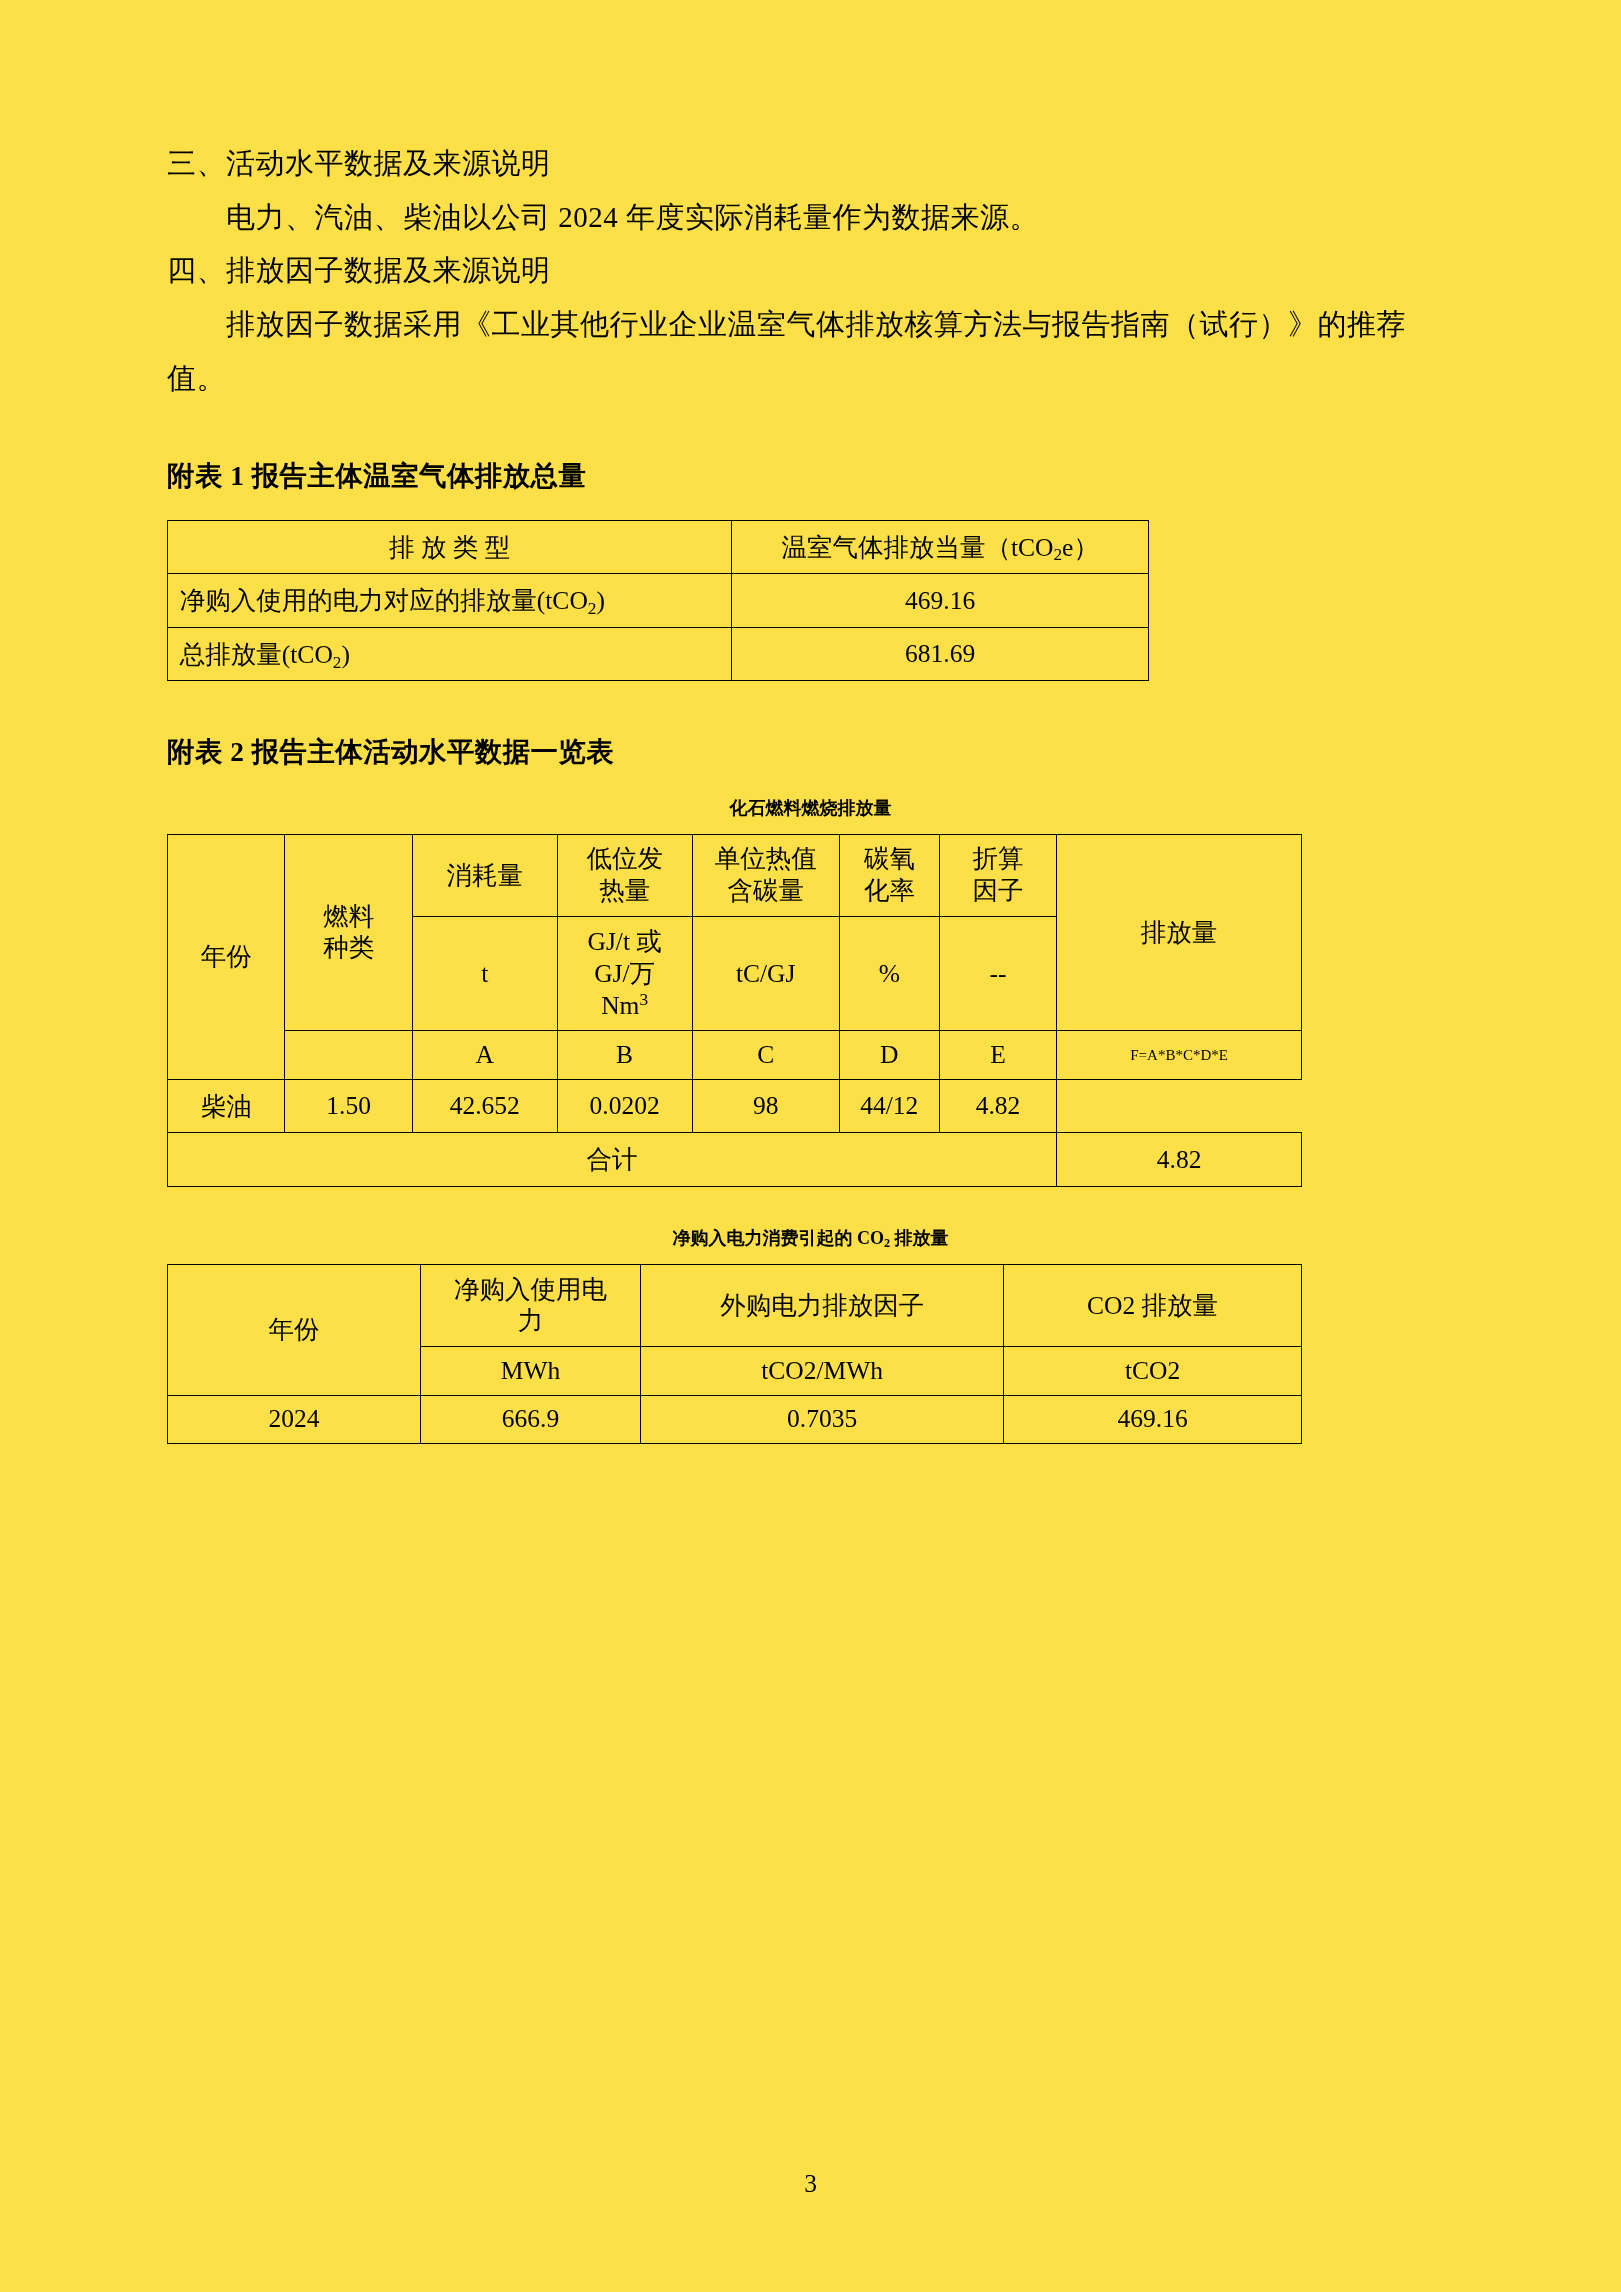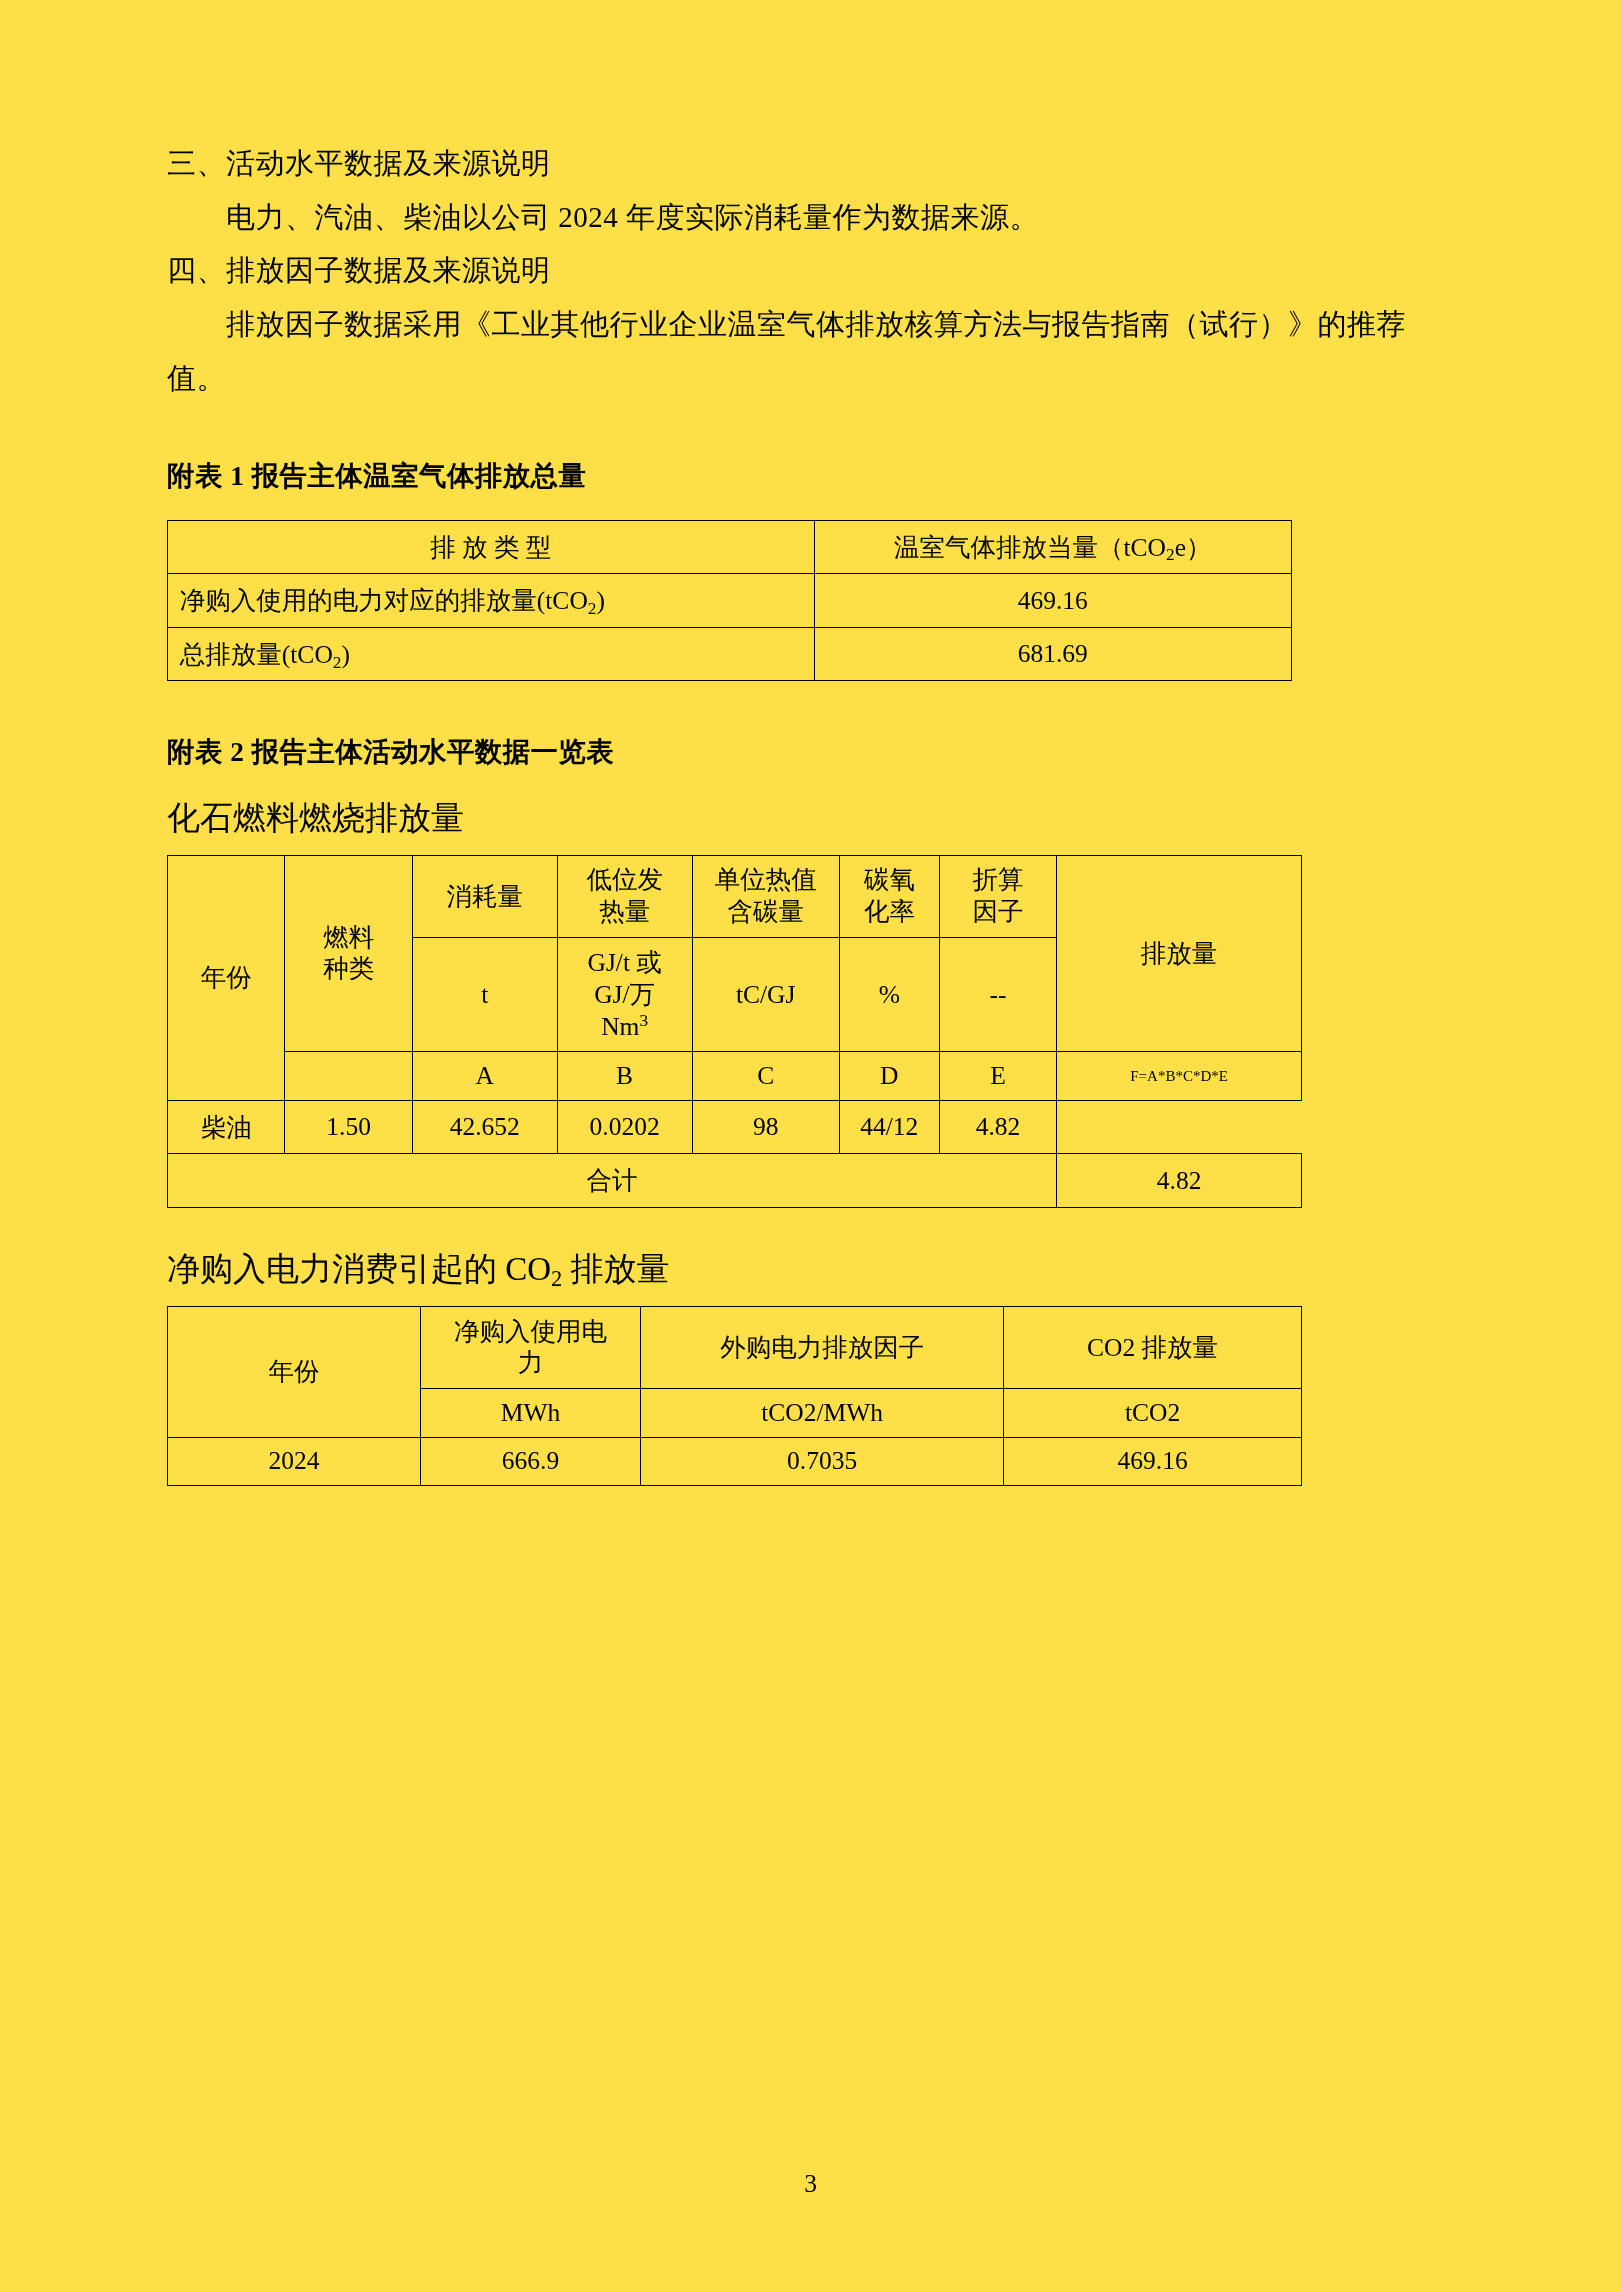--- a/index.html
+++ b/index.html
@@ -34,32 +34,32 @@
     text-indent: 59px;
   }
   .section-title {
     font-size: 27.4px;
     font-weight: bold;
     letter-spacing: 0.5px;
     margin-top: 53px;
     margin-bottom: 25.5px;
   }
   .tbl-caption {
-    text-align: left;
-    font-size: 33px;
-    font-weight: normal;
+    text-align: center;
+    font-size: 18px;
+    font-weight: bold;
     margin-top: 39px;
     margin-bottom: 13.7px;
   }
   table {
     border-collapse: collapse;
     width: 100%;
     table-layout: fixed;
   }
-  table.t1 { width: 1125px; margin-top: 24px; }
+  table.t1 { width: 982px; margin-top: 24px; }
   table.t2 { width: 1135px; }
   table.t3 { width: 1135px; }
   td, th {
     border: 1.5px solid #000000;
     font-size: 25.5px;
     font-weight: normal;
     padding: 8.8px 7.8px;
     vertical-align: middle;
   }
   .c { text-align: center; }

